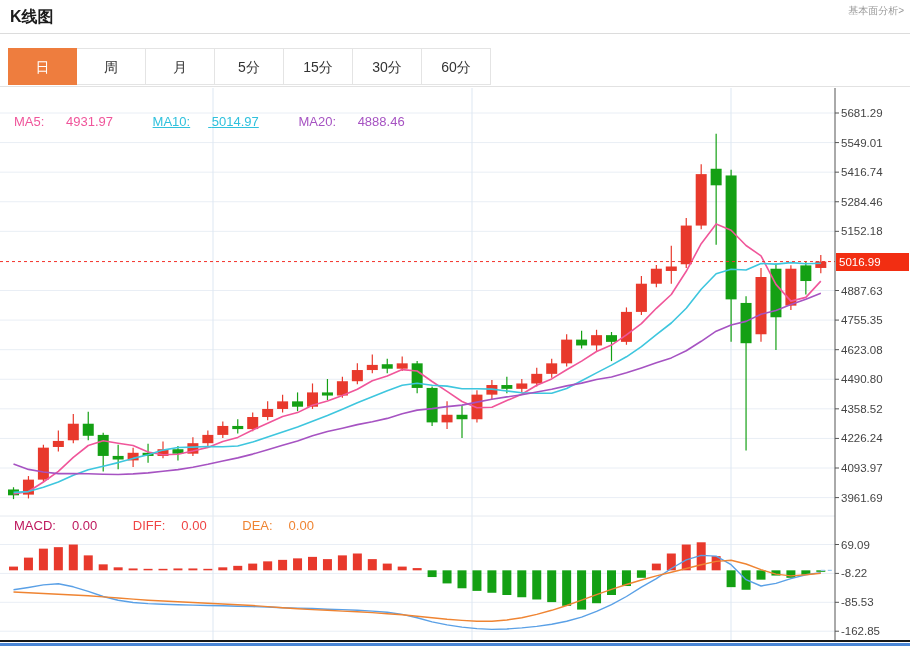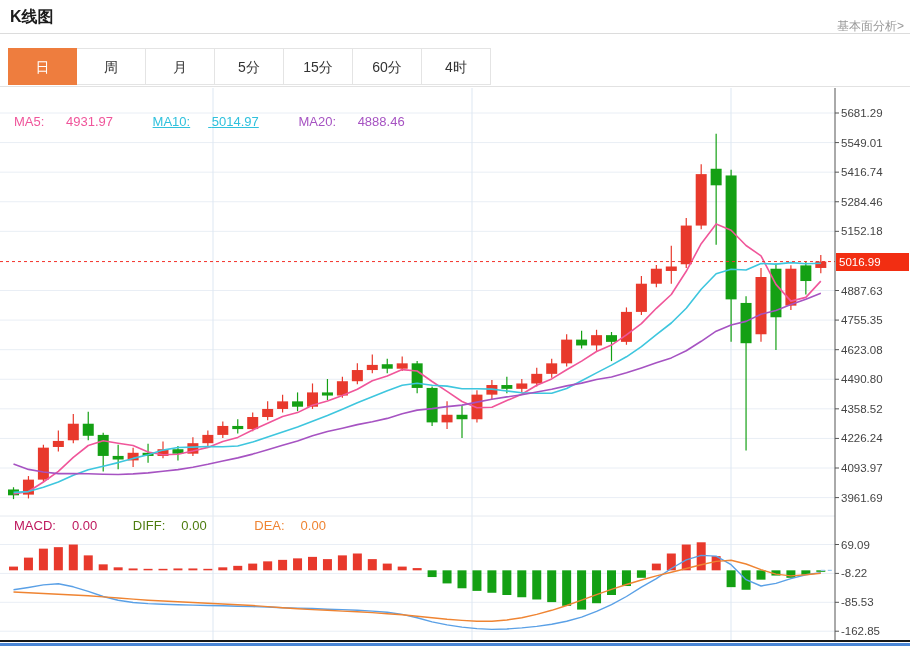--- a/index.html
+++ b/index.html
@@ -1,35 +1,35 @@
 <!DOCTYPE html>
 <html><head>
 <meta charset="utf-8">
 <style>
   html,body{margin:0;padding:0;background:#fff;}
   .stage{position:relative;width:910px;height:646px;background:#fff;overflow:hidden;
          font-family:"Liberation Sans",sans-serif;-webkit-font-smoothing:antialiased;}
   .hdr-title{position:absolute;left:10px;top:7px;font-size:16px;font-weight:bold;color:#1b1b1b;}
-  .hdr-link{position:absolute;right:6px;top:18px;font-size:12px;color:#999;cursor:pointer;margin-left:20px;}
+  .hdr-link{position:absolute;right:6px;top:4px;font-size:10px;color:#999;cursor:pointer;margin-left:20px;}
   .hdr-divider{position:absolute;left:0;top:33px;width:910px;border-top:1px solid #dcdcdc;}
   .tabwrap{position:absolute;left:0;top:48px;width:910px;height:38px;border-bottom:1px solid #e2e2e2;background:#fff;}
   .tabs{position:absolute;left:8px;top:0;display:flex;}
   .tab{width:69px;height:37px;line-height:37px;text-align:center;font-size:14px;color:#333;
        background:#fff;border:1px solid #e4e4e4;border-left:none;cursor:pointer;box-sizing:border-box;}
   .tab:first-child{border-left:1px solid #e4e4e4;}
   .tab.active{background:#ee7d3e;border-color:#ee7d3e;color:#fff;}
   .quote-row{position:absolute;left:14px;top:93px;font-size:13px;color:#3c3c3c;z-index:3;white-space:nowrap;}
   .quote-row .lbl{color:#3c3c3c;}
   .quote-row .val{color:#f0382b;margin-right:14px;}
   .ma-row{position:absolute;left:14px;top:114px;font-size:13px;z-index:3;white-space:nowrap;}
   .ma-row span{margin-right:18px;}
   .ma5{color:#f0559b;} .ma10{color:#2fc1dd;text-decoration:underline;} .ma20{color:#a653c2;text-align:right;}
   .macd-row{position:absolute;left:14px;top:518px;font-size:13px;z-index:3;white-space:nowrap;}
   .macd-row span{margin-right:16px;}
-  .c-macd{color:#be185d;} .c-diff{color:#4d7c0f;} .c-dea{color:#ef8432;margin-left:12px;}
+  .c-macd{color:#be185d;} .c-diff{color:#ef4444;} .c-dea{color:#ef8432;}
   .price-tag{position:absolute;left:836px;top:253px;width:73px;height:18px;line-height:18px;
              background:#f22e12;color:#fff;font-size:11.5px;padding-left:3px;z-index:4;box-sizing:border-box;}
   svg{position:absolute;left:0;top:0;z-index:1;}
 </style>
 </head>
 <body>
 
 <div class="stage">
 
   <svg id="chart" width="910" height="646">
@@ -269,22 +269,22 @@
   <div class="hdr-link">基本面分析&gt;</div>
   <div class="hdr-divider"></div>
 
   <div class="tabwrap">
     <div class="tabs">
       <div class="tab active">日</div>
       <div class="tab">周</div>
       <div class="tab">月</div>
       <div class="tab">5分</div>
       <div class="tab">15分</div>
+      <div class="tab">30分</div>
       <div class="tab">60分</div>
-      <div class="tab">4时</div>
     </div>
   </div>
 
 
   <div class="ma-row">
     <span class="ma5"><span>MA5:</span> <span>4931.97</span></span>
     <span class="ma10"><span>MA10:</span> <span>5014.97</span></span>
     <span class="ma20"><span>MA20:</span> <span>4888.46</span></span>
   </div>
 

